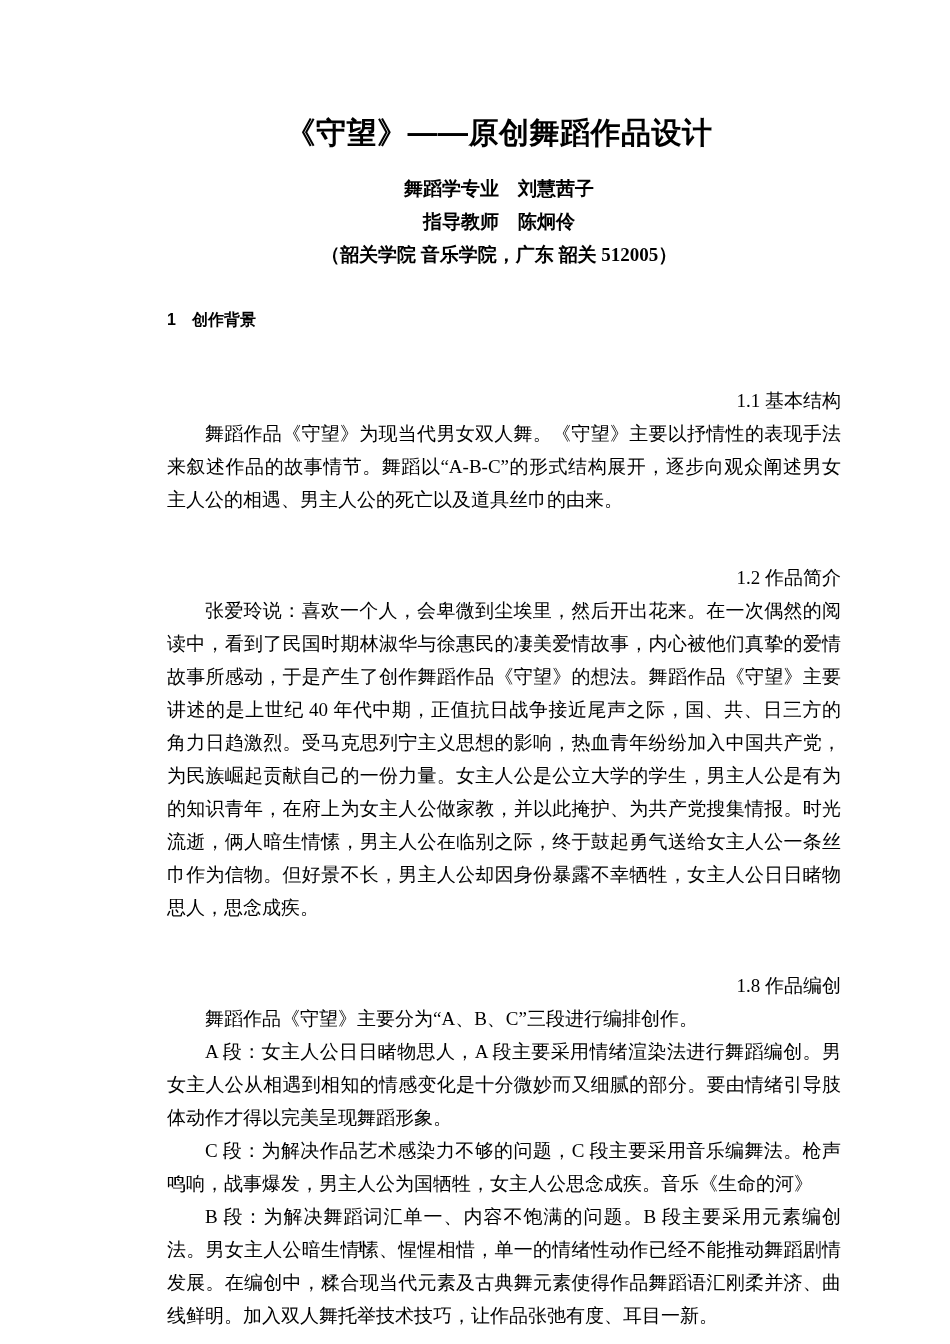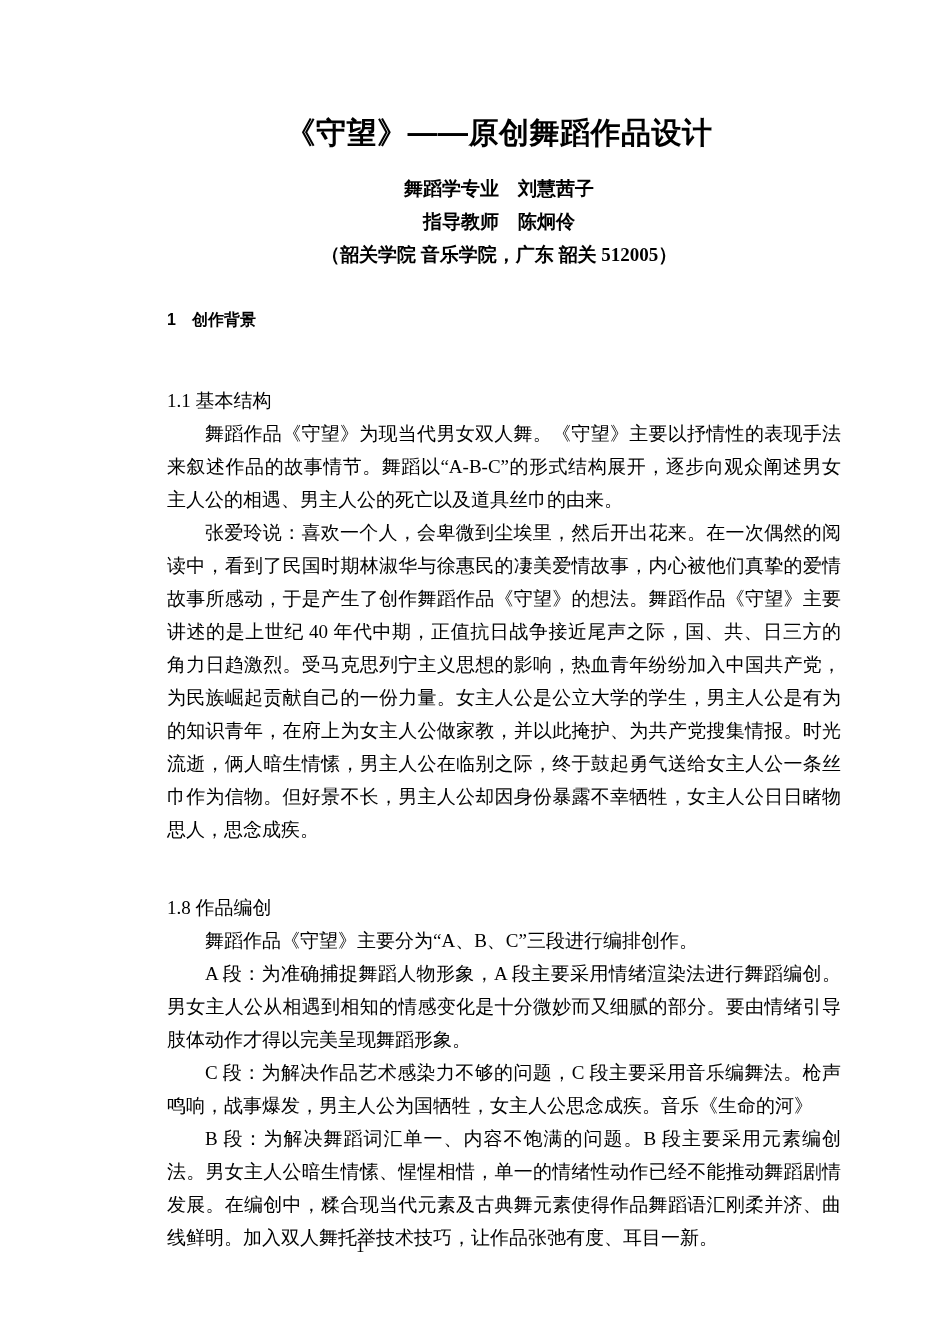--- a/index.html
+++ b/index.html
@@ -43,21 +43,21 @@
     font-size: 19px;
     line-height: 33px;
     text-align: justify;
   }
   .content p {
     margin: 0;
     text-indent: 38px;
   }
   .content .subheading {
     text-indent: 0;
-    text-align: left;
+    text-align: right;
     margin-top: 45px;
   }
   .page-number {
     position: absolute;
     left: 356px;
     top: 1235px;
     font-size: 17px;
     line-height: 24px;
   }
 </style>
@@ -74,25 +74,26 @@
     <div class="byline">（韶关学院 音乐学院，广东 韶关 512005）</div>
   </div>
 
   <h2 class="sec-heading">1　创作背景</h2>
 
   <div class="content">
 
     <div class="subheading">1.1 基本结构</div>
     <p>舞蹈作品《守望》为现当代男女双人舞。《守望》主要以抒情性的表现手法来叙述作品的故事情节。舞蹈以“A-B-C”的形式结构展开，逐步向观众阐述男女主人公的相遇、男主人公的死亡以及道具丝巾的由来。</p>
 
+    <div class="subheading">1.2 作品简介</div>
     <p>张爱玲说：喜欢一个人，会卑微到尘埃里，然后开出花来。在一次偶然的阅读中，看到了民国时期林淑华与徐惠民的凄美爱情故事，内心被他们真挚的爱情故事所感动，于是产生了创作舞蹈作品《守望》的想法。舞蹈作品《守望》主要讲述的是上世纪 40 年代中期，正值抗日战争接近尾声之际，国、共、日三方的角力日趋激烈。受马克思列宁主义思想的影响，热血青年纷纷加入中国共产党，为民族崛起贡献自己的一份力量。女主人公是公立大学的学生，男主人公是有为的知识青年，在府上为女主人公做家教，并以此掩护、为共产党搜集情报。时光流逝，俩人暗生情愫，男主人公在临别之际，终于鼓起勇气送给女主人公一条丝巾作为信物。但好景不长，男主人公却因身份暴露不幸牺牲，女主人公日日睹物思人，思念成疾。</p>
 
     <div class="subheading">1.8 作品编创</div>
     <p>舞蹈作品《守望》主要分为“A、B、C”三段进行编排创作。</p>
-    <p>A 段：为准确捕捉舞蹈人物形象，A 段主要采用情绪渲染法进行舞蹈编创。男女主人公从相遇到相知的情感变化是十分微妙而又细腻的部分。要由情绪引导肢体动作才得以完美呈现舞蹈形象。</p>
+    <p>A 段：女主人公日日睹物思人，A 段主要采用情绪渲染法进行舞蹈编创。男女主人公从相遇到相知的情感变化是十分微妙而又细腻的部分。要由情绪引导肢体动作才得以完美呈现舞蹈形象。</p>
     <p>C 段：为解决作品艺术感染力不够的问题，C 段主要采用音乐编舞法。枪声鸣响，战事爆发，男主人公为国牺牲，女主人公思念成疾。音乐《生命的河》</p>
     <p>B 段：为解决舞蹈词汇单一、内容不饱满的问题。B 段主要采用元素编创法。男女主人公暗生情愫、惺惺相惜，单一的情绪性动作已经不能推动舞蹈剧情发展。在编创中，糅合现当代元素及古典舞元素使得作品舞蹈语汇刚柔并济、曲线鲜明。加入双人舞托举技术技巧，让作品张弛有度、耳目一新。</p>
 
   </div>
 
   <div class="page-number">1</div>
 
 </div>
 
 </body></html>

